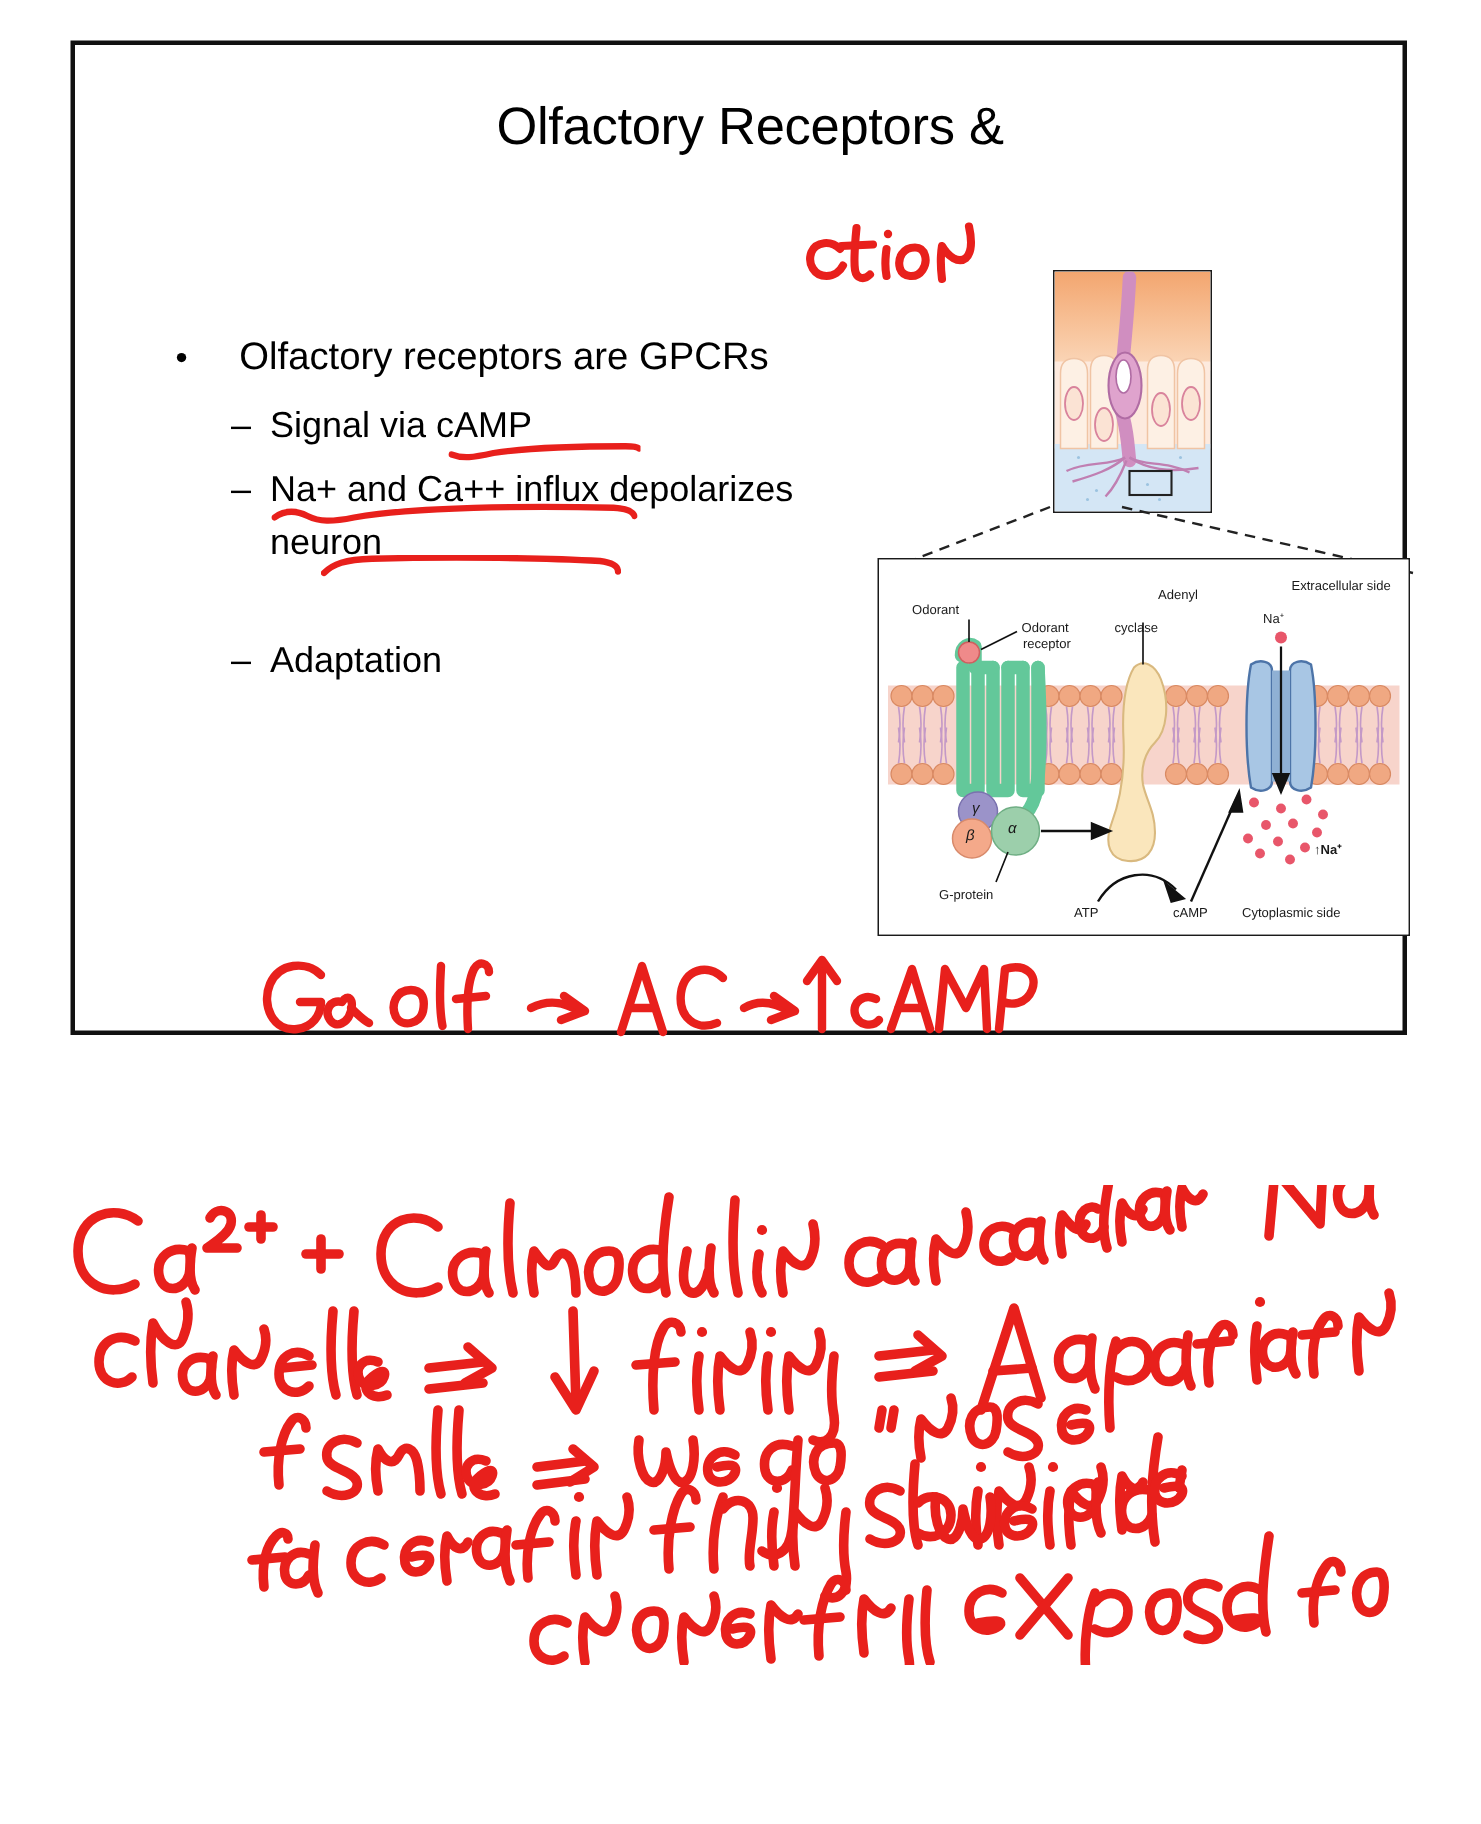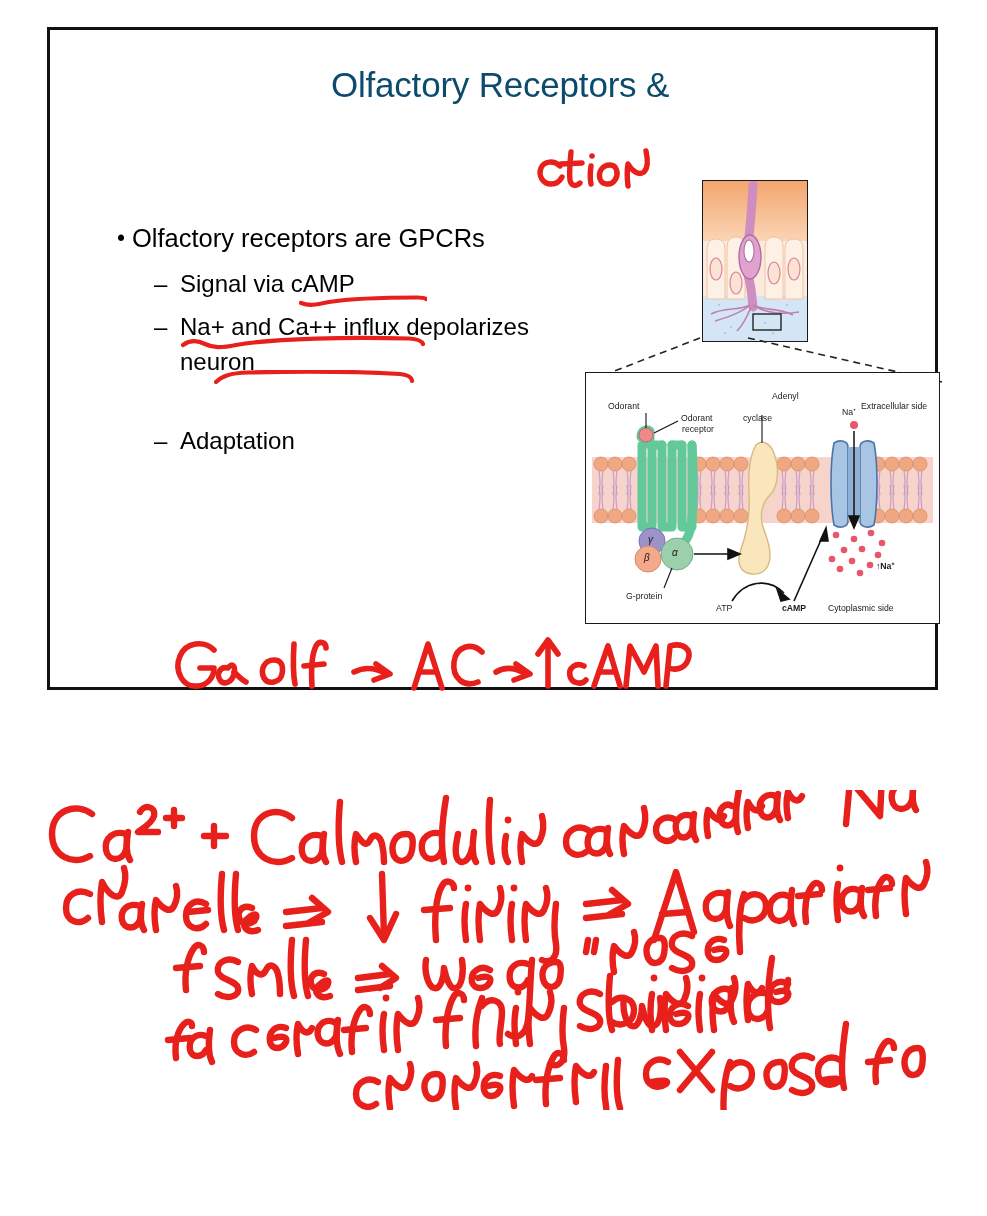--- a/index.html
+++ b/index.html
@@ -5,32 +5,32 @@
   html,body{margin:0;padding:0;background:#ffffff;}
   body{width:987px;height:1216px;position:relative;overflow:hidden;
        font-family:"Liberation Sans","DejaVu Sans",sans-serif;color:#000;}
 
   
   #slide{position:absolute;left:47px;top:27px;width:891px;height:663px;
          border:3px solid #111;background:#fff;box-sizing:border-box;}
 
   
   #title{position:absolute;left:150px;top:30px;width:600px;text-align:center;
-         font-size:35px;line-height:49px;font-weight:400;color:#0c4a6e;
+         font-size:35px;line-height:49px;font-weight:400;color:#000000;
          letter-spacing:-0.2px;}
 
   
   #title-ink{position:absolute;left:478px;top:112px;width:170px;height:62px;
              pointer-events:none;}
 
   
   #bullets{position:absolute;left:60px;top:190px;width:430px;}
   .b1{display:flex;font-size:25.5px;line-height:36px;margin-bottom:2px;}
   .b1 .dot{width:22px;flex:0 0 22px;text-align:center;font-size:23px;line-height:36px;}
-  .b1 .txt{flex:1;}
+  .b1 .txt{flex:1;text-align:center;}
   .b2{display:flex;font-size:24px;line-height:35px;margin-left:44px;position:relative;}
   .b2 .dash{width:26px;flex:0 0 26px;font-size:24px;}
   .b2 .txt{flex:1;}
 
   .ink-underline{position:absolute;pointer-events:none;}
 
   
   #epi{position:absolute;left:652px;top:150px;width:104px;height:160px;
        border:1.6px solid #1a1a1a;overflow:hidden;background:#fff;}
 
@@ -338,28 +338,28 @@
       <path d="M176,70 L176,42" stroke="#111" stroke-width="1.1" fill="none"></path>
     </svg>
 
     
     <span class="dlabel" style="left:22px;top:28px;">Odorant</span>
     <span class="dlabel" style="left:95px;top:40px;">Odorant</span>
     <span class="dlabel" style="left:96px;top:51px;">receptor</span>
     <span class="dlabel" style="left:157px;top:18px;margin-left:29px;">Adenyl</span>
     <span class="dlabel" style="left:157px;top:40px;">cyclase</span>
     <span class="dlabel" style="left:256px;top:34px;">Na⁺</span>
-    <span class="dlabel" style="left:244px;top:28px;padding-left:31px;">Extracellular side</span>
+    <span class="dlabel" style="left:244px;top:12px;padding-left:31px;">Extracellular side</span>
     <span class="dlabel" style="left:242px;top:230px;">Cytoplasmic side</span>
     <span class="dlabel" style="left:40px;top:218px;">G-protein</span>
     <span class="dlabel" style="left:86px;top:175px;font-size:10px;font-style:italic;">α</span>
     <span class="dlabel" style="left:58px;top:180px;font-size:10px;font-style:italic;">β</span>
     <span class="dlabel" style="left:62px;top:162px;font-size:10px;font-style:italic;">γ</span>
     <span class="dlabel" style="left:130px;top:230px;">ATP</span>
-    <span class="dlabel" style="left:196px;top:230px;font-weight:bold;">cAMP</span>
+    <span class="dlabel" style="left:196px;top:230px;">cAMP</span>
     <span class="dlabel b" style="left:290px;top:188px;">↑Na⁺</span>
   </div>
 
   <svg id="note-slide" viewBox="0 0 560 82">
     <g class="hw" stroke-width="5.6">
 
       <path d="M44,20 C34,10 16,12 10,26 C4,40 12,58 28,56 C38,55 44,47 44,38 L30,38"></path>
 
       <path d="M58,38 C50,36 46,44 50,50 C54,56 62,52 64,44 C66,36 62,32 58,38 Z"></path>
       <path d="M64,42 C68,46 72,50 76,52"></path>

